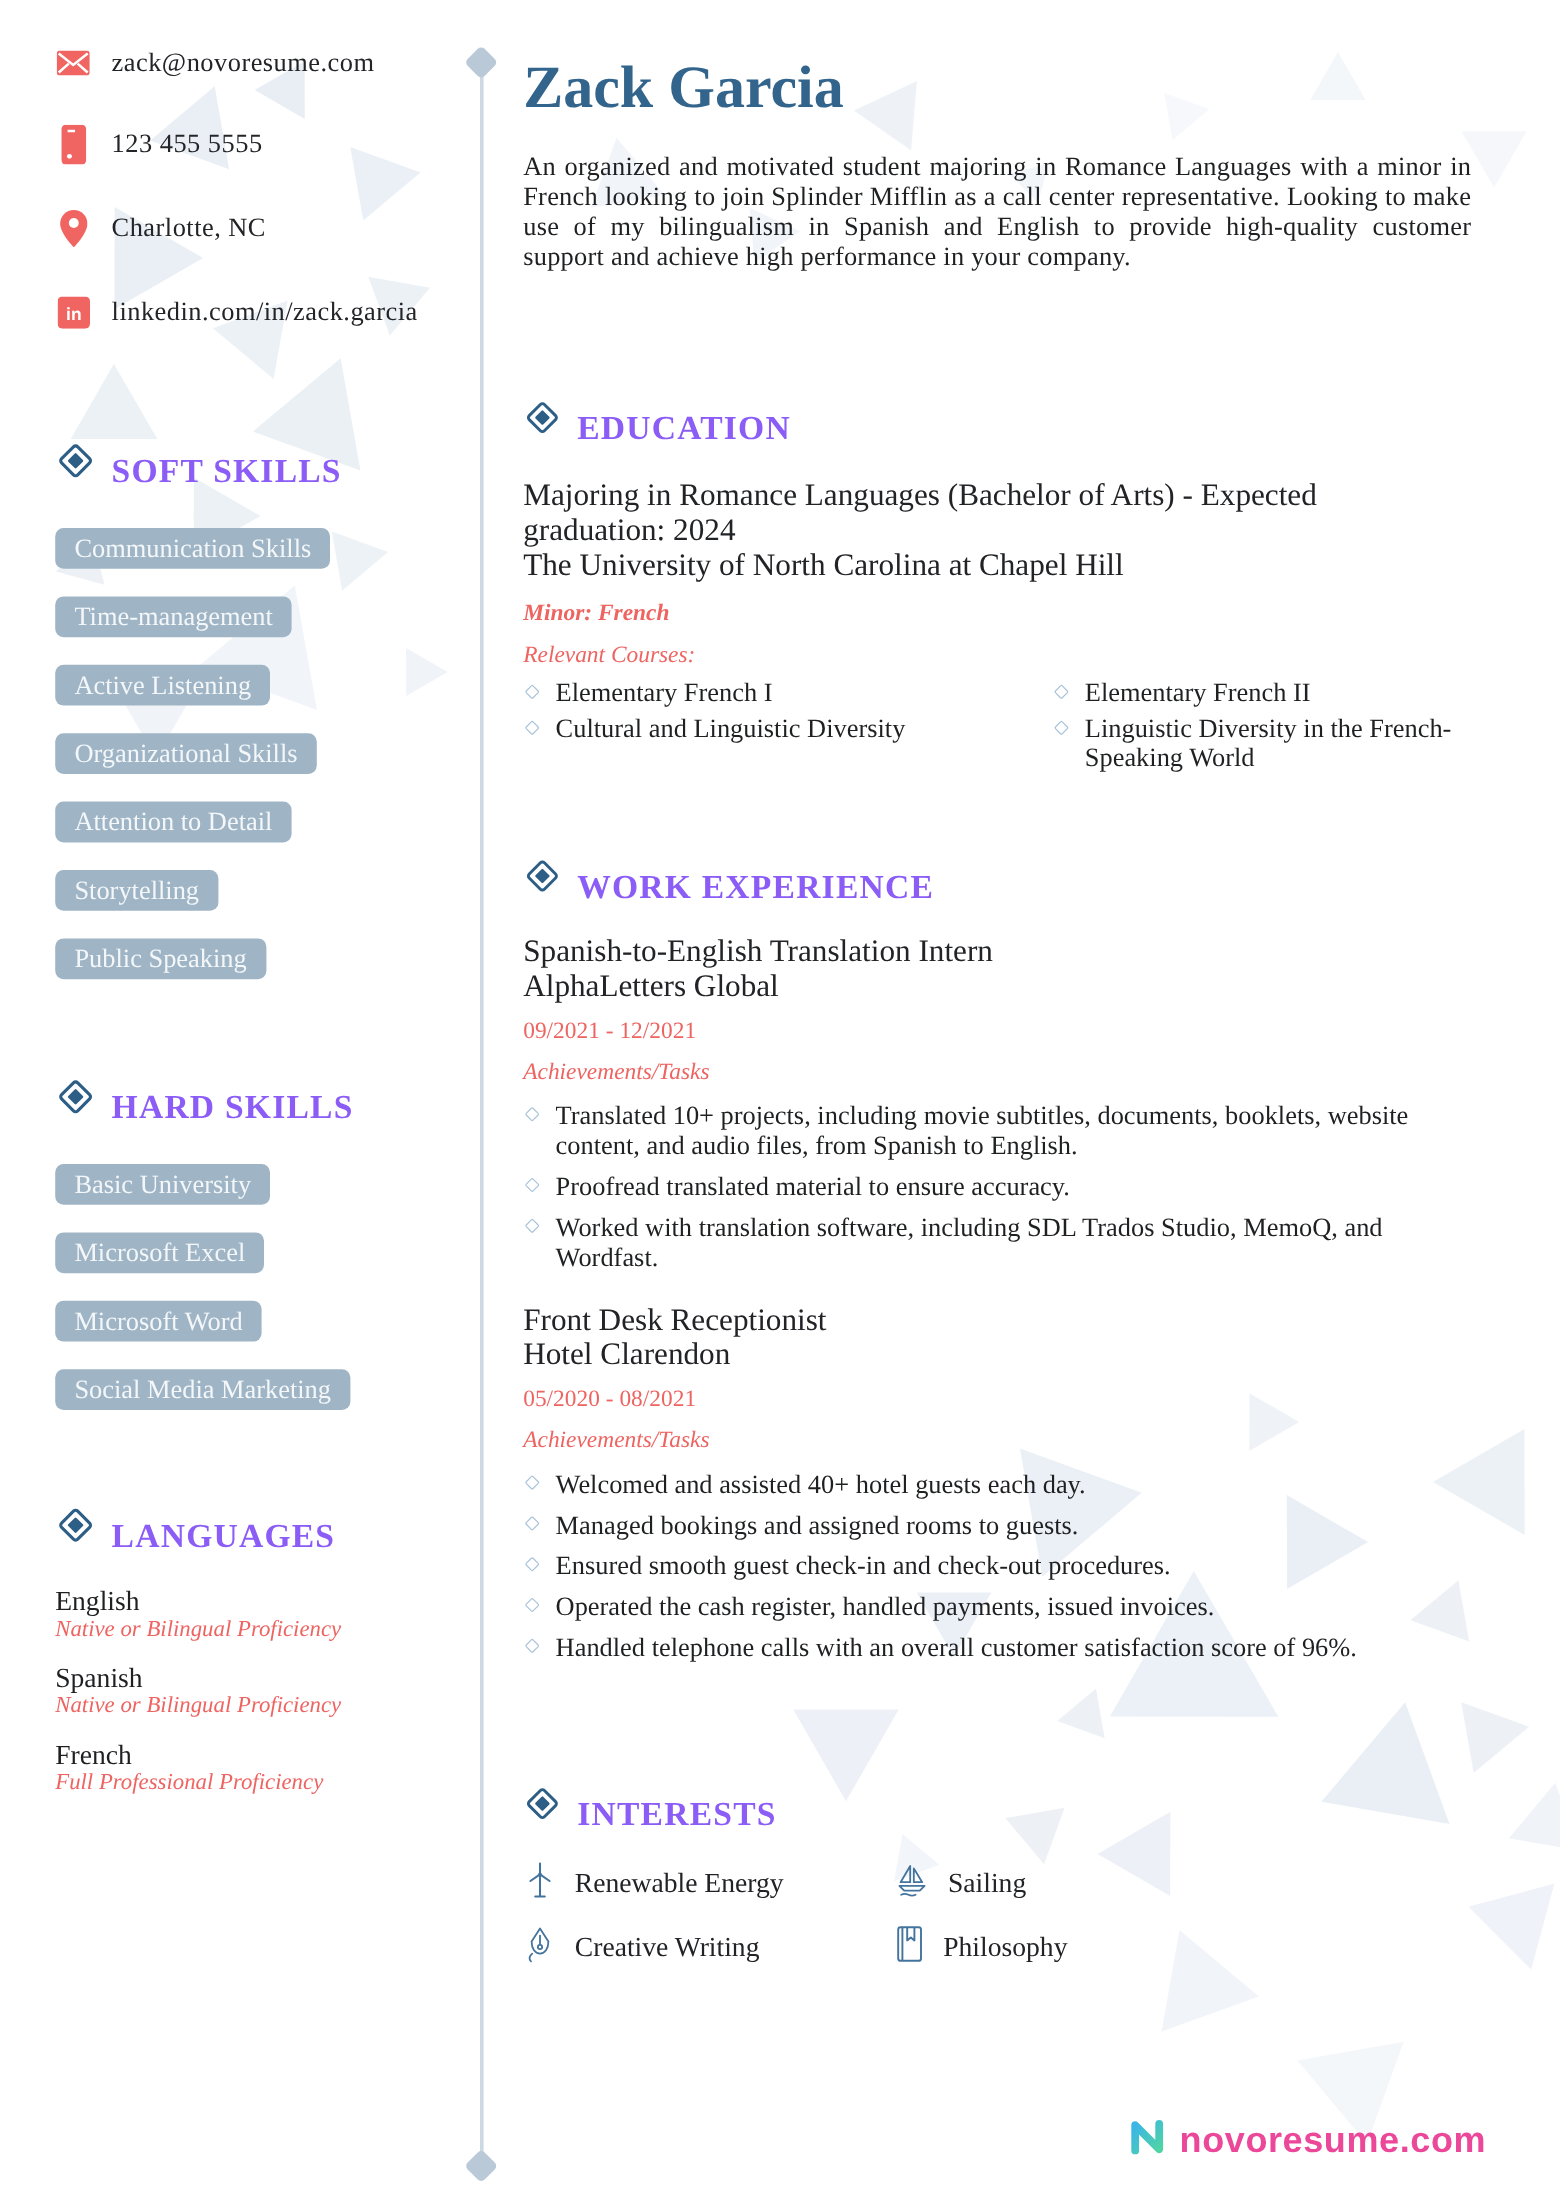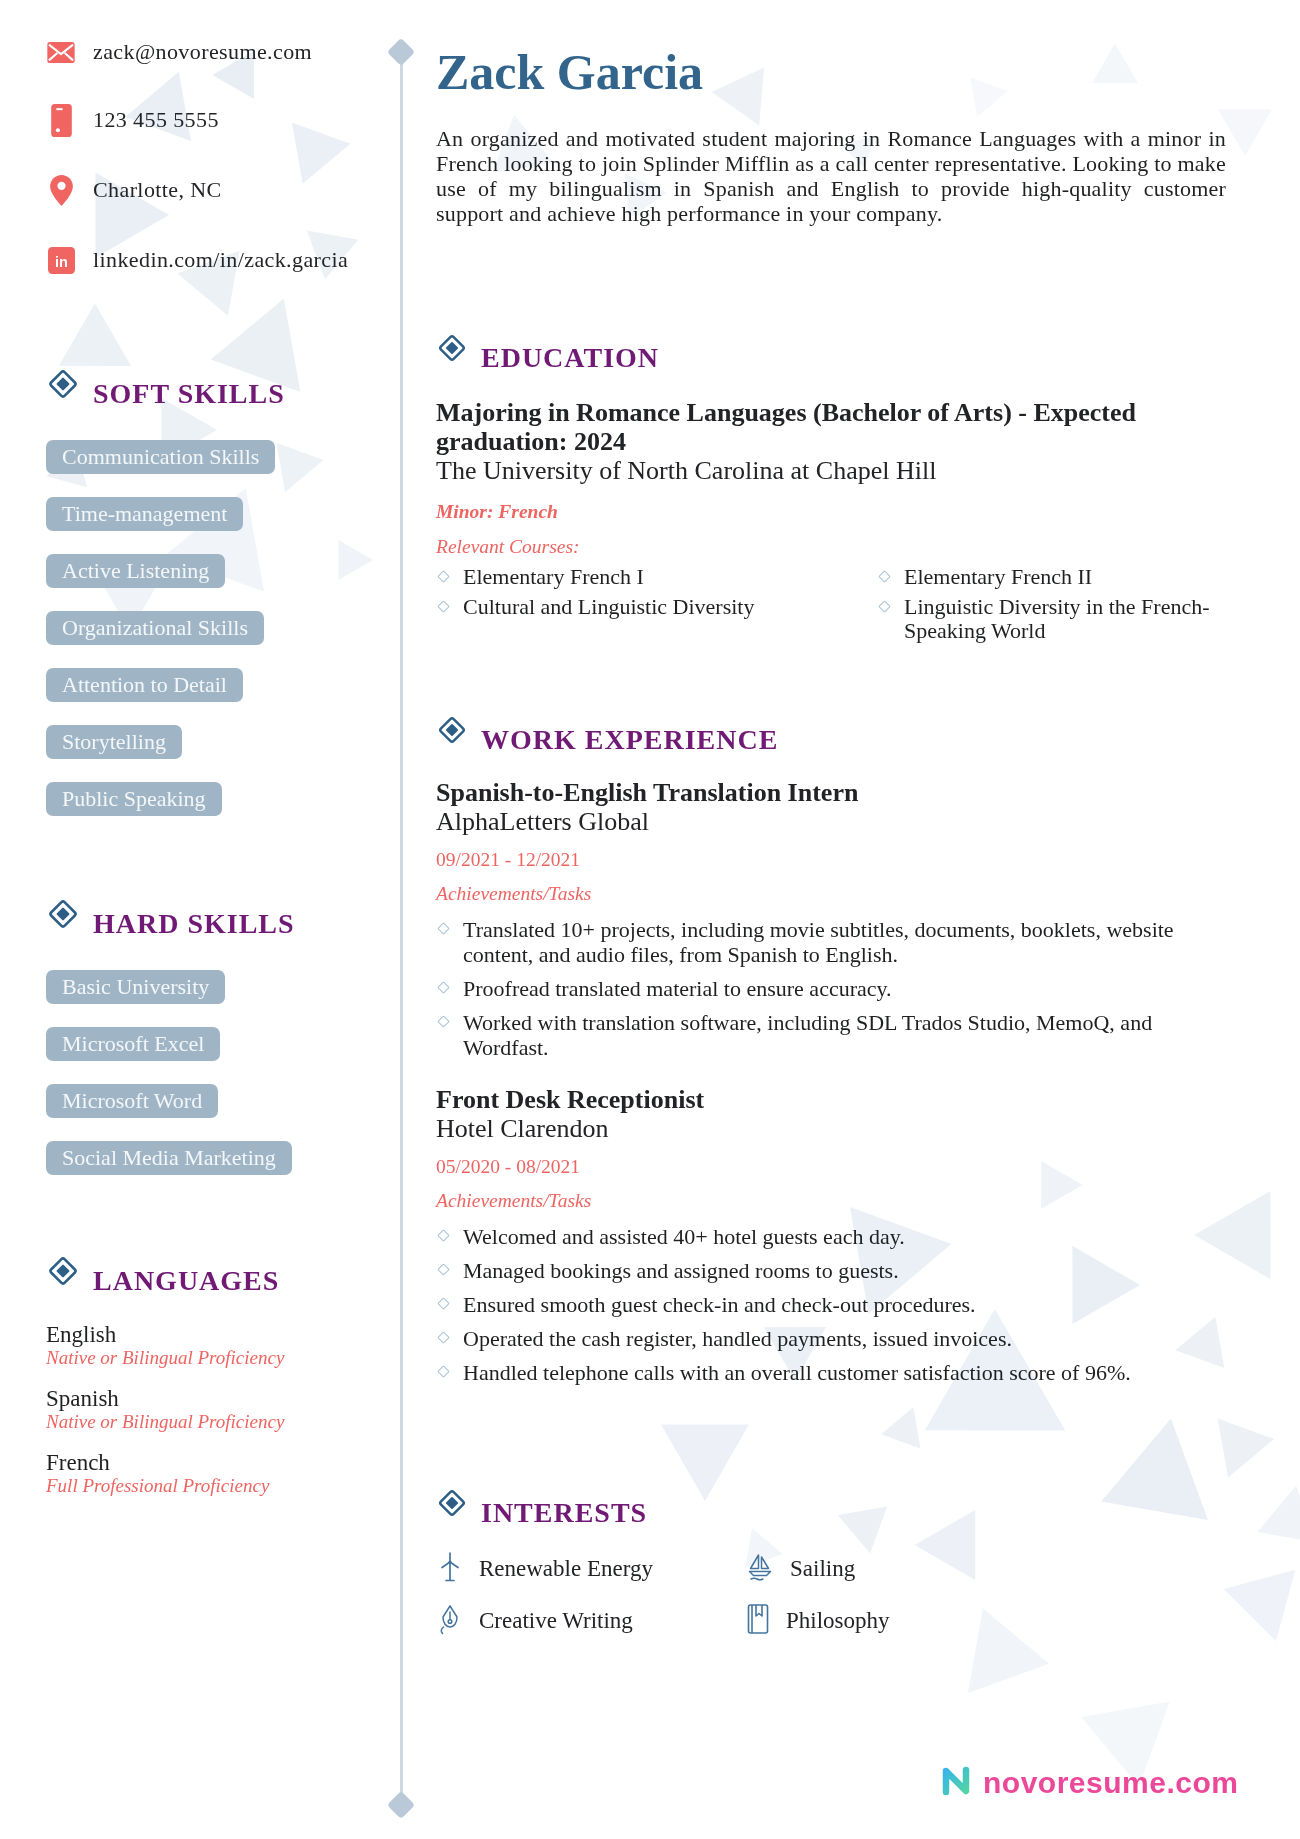--- a/index.html
+++ b/index.html
@@ -14,35 +14,35 @@
   .tl-dot { position:absolute; z-index:1; width:20px; height:20px; background:#b9c9d7; border-radius:4px; transform:rotate(45deg); left:391px; }
 
   
   .contact-row { display:flex; align-items:center; height:36px; left:46px; }
   .contact-row .cicon { width:30px; display:flex; justify-content:center; flex:0 0 30px; }
   .contact-row .ctext { margin-left:17px; font-size:22px; letter-spacing:.4px; color:#232427; white-space:nowrap; }
 
   
   .side-sec { left:46px; width:345px; }
   .sec-head { display:flex; align-items:center; gap:13px; }
-  .sec-title { font-size:28px; font-weight:bold; color:#701a75; letter-spacing:1px; white-space:nowrap;margin-top:16px; }
+  .sec-title { font-size:28px; font-weight:bold; color:#8b5cf6; letter-spacing:1px; white-space:nowrap;margin-top:16px; }
   .pill-list { margin-top:30px; }
   .pill { display:table; background:#9fb5c6; color:#f4f7f9; font-size:22px; line-height:24px;
           padding:5px 16px; border-radius:7px; margin-bottom:23px; white-space:nowrap; }
   .lang-list { margin-top:25px; }
   .lang { margin-bottom:18px; }
   .lang-name { font-size:23px; line-height:25px; color:#1f2022; }
   .lang-level { font-size:19px; line-height:21px; font-style:italic; color:#ed6461; }
 
   
   .main-sec { left:436px; width:790px; }
   .name { left:436px; top:46px; font-size:50px; line-height:52px; color:#33658c; white-space:nowrap; }
   .summary { left:436px; top:126px; width:790px; font-size:22px; line-height:25px; text-align:justify; letter-spacing:.2px; }
 
-  .entry-title { font-size:26px; line-height:29px; font-weight:bold; color:#222326; }
+  .entry-title { font-size:26px; line-height:29px; font-weight:normal; color:#222326; }
   .entry-sub { font-size:26px; line-height:29px; color:#222326; }
   .red-it { color:#ed6461; font-style:italic; font-size:19.5px; line-height:21px; }
   .red-dates { color:#ed6461; font-size:19.5px; line-height:21px; }
 
   .degree { margin-top:24px; max-width:700px; }
   .minor { margin-top:16px;font-weight:bold; }
   .rel { margin-top:14px; }
 
   ul.dlist { list-style:none; }
   .dlist li { position:relative; padding-left:27px; font-size:22px; line-height:25px; }

